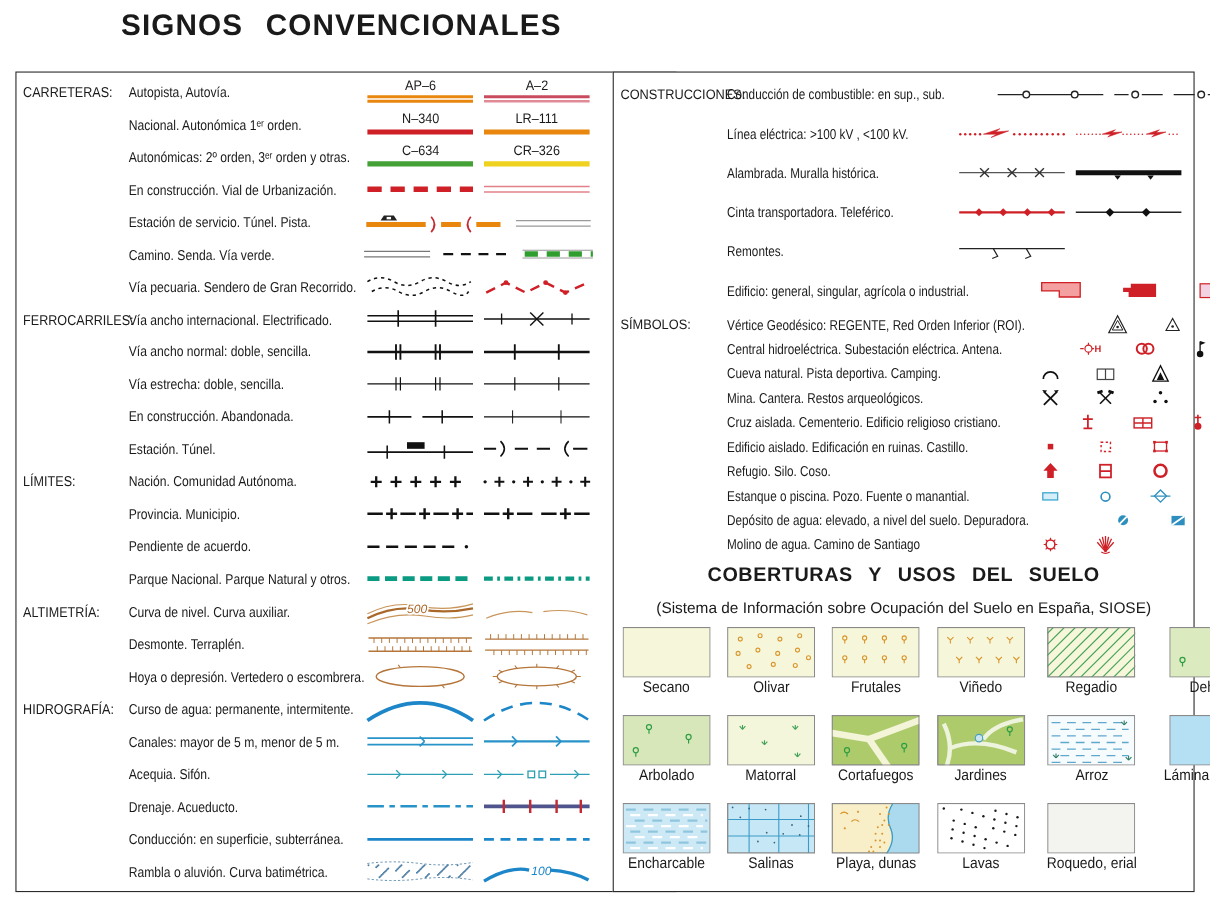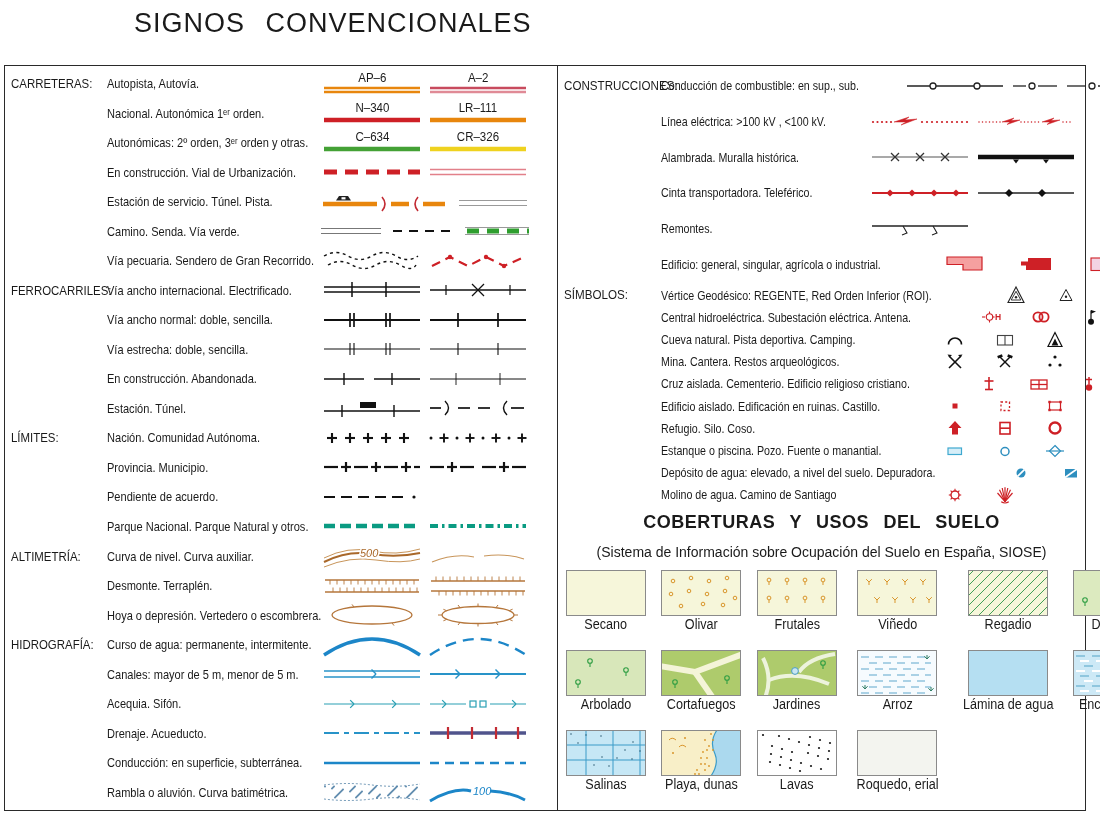--- a/index.html
+++ b/index.html
@@ -1,21 +1,21 @@
 <!DOCTYPE html>
 <html><head>
 <meta charset="utf-8">
 <style>
   html,body{margin:0;padding:0}
   body{width:1100px;height:821px;background:#fff;position:relative;
        font-family:"Liberation Sans",sans-serif;color:#1a1a1a;overflow:hidden}
-  #main-title{position:absolute;left:134px;top:8px;font-size:27px;font-weight:normal;
+  #main-title{position:absolute;left:110px;top:8px;font-size:27px;font-weight:bold;
        letter-spacing:1px;word-spacing:12px;white-space:nowrap}
   .panel{position:absolute;border:1.6px solid #2a2a2a;background:#fff;box-sizing:border-box}
-  #left-panel{left:4px;top:65px;width:601px;height:746px}
+  #left-panel{left:14px;top:65px;width:601px;height:746px}
   #right-panel{left:557px;top:65px;width:529px;height:746px}
   
   #left-rows{position:absolute;left:6px;right:4px;top:3px;bottom:3px;display:flex;flex-direction:column}
   .lrow{flex:1;display:flex;align-items:center}
   .cat{width:96px;flex:none;font-size:13px;white-space:nowrap;transform:scaleX(0.88);transform-origin:left center}
   .lbl{width:212px;flex:none;font-size:13px;white-space:nowrap;transform:scaleX(0.85);transform-origin:left center}
   .syms{flex:1;display:flex;align-items:center}
   .cell{width:106px;flex:none;display:flex;flex-direction:column;align-items:center;justify-content:center}
   .badge{font-size:12.5px;line-height:13px;transform:scaleX(0.92);white-space:nowrap}
   .sym{display:inline-flex;align-items:center}
@@ -1400,20 +1400,40 @@
             <line x1="60" y1="22.3" x2="60" y2="26" stroke="#2F9E43" stroke-width="1.1"></line>
             <circle cx="12" cy="32" r="2.3" stroke="#2F9E43" stroke-width="1.1" fill="none"></circle>
             <line x1="12" y1="34.3" x2="12" y2="38" stroke="#2F9E43" stroke-width="1.1"></line>
           </svg>
         </span>
         <div class="lc-label">Arbolado</div>
       </div>
       <div class="lc-cell">
         <span class="sym">
           <svg width="80" height="46" viewBox="0 0 80 46">
+            <rect x="0.5" y="0.5" width="79" height="45" fill="#F4F6DC" stroke="#8A8A8A" stroke-width="1"></rect>
+            <line x1="14" y1="13" x2="14" y2="9" stroke="#3FA055" stroke-width="1"></line>
+            <line x1="14" y1="13" x2="11.4" y2="10.2" stroke="#3FA055" stroke-width="1"></line>
+            <line x1="14" y1="13" x2="16.6" y2="10.2" stroke="#3FA055" stroke-width="1"></line>
+            <line x1="62" y1="13" x2="62" y2="9" stroke="#3FA055" stroke-width="1"></line>
+            <line x1="62" y1="13" x2="59.4" y2="10.2" stroke="#3FA055" stroke-width="1"></line>
+            <line x1="62" y1="13" x2="64.6" y2="10.2" stroke="#3FA055" stroke-width="1"></line>
+            <line x1="34" y1="27" x2="34" y2="23" stroke="#3FA055" stroke-width="1"></line>
+            <line x1="34" y1="27" x2="31.4" y2="24.2" stroke="#3FA055" stroke-width="1"></line>
+            <line x1="34" y1="27" x2="36.6" y2="24.2" stroke="#3FA055" stroke-width="1"></line>
+            <line x1="64" y1="38" x2="64" y2="34" stroke="#3FA055" stroke-width="1"></line>
+            <line x1="64" y1="38" x2="61.4" y2="35.2" stroke="#3FA055" stroke-width="1"></line>
+            <line x1="64" y1="38" x2="66.6" y2="35.2" stroke="#3FA055" stroke-width="1"></line>
+          </svg>
+        </span>
+        <div class="lc-label">Matorral</div>
+      </div>
+      <div class="lc-cell">
+        <span class="sym">
+          <svg width="80" height="46" viewBox="0 0 80 46">
             <rect x="0.5" y="0.5" width="79" height="45" fill="#AECB6C" stroke="#8A8A8A" stroke-width="1"></rect>
             <path d="M-2,16 L34,22 L82,4" stroke="#F4F4D8" stroke-width="6" fill="none"></path>
             <path d="M34,22 L52,48" stroke="#F4F4D8" stroke-width="6" fill="none"></path>
             <circle cx="14" cy="32" r="2.3" stroke="#2F9E43" stroke-width="1.1" fill="none"></circle>
             <line x1="14" y1="34.3" x2="14" y2="38" stroke="#2F9E43" stroke-width="1.1"></line>
             <circle cx="66" cy="28" r="2.3" stroke="#2F9E43" stroke-width="1.1" fill="none"></circle>
             <line x1="66" y1="30.3" x2="66" y2="34" stroke="#2F9E43" stroke-width="1.1"></line>
             <rect x="0.5" y="0.5" width="79" height="45" fill="none" stroke="#8A8A8A" stroke-width="1"></rect>
           </svg>
         </span>

